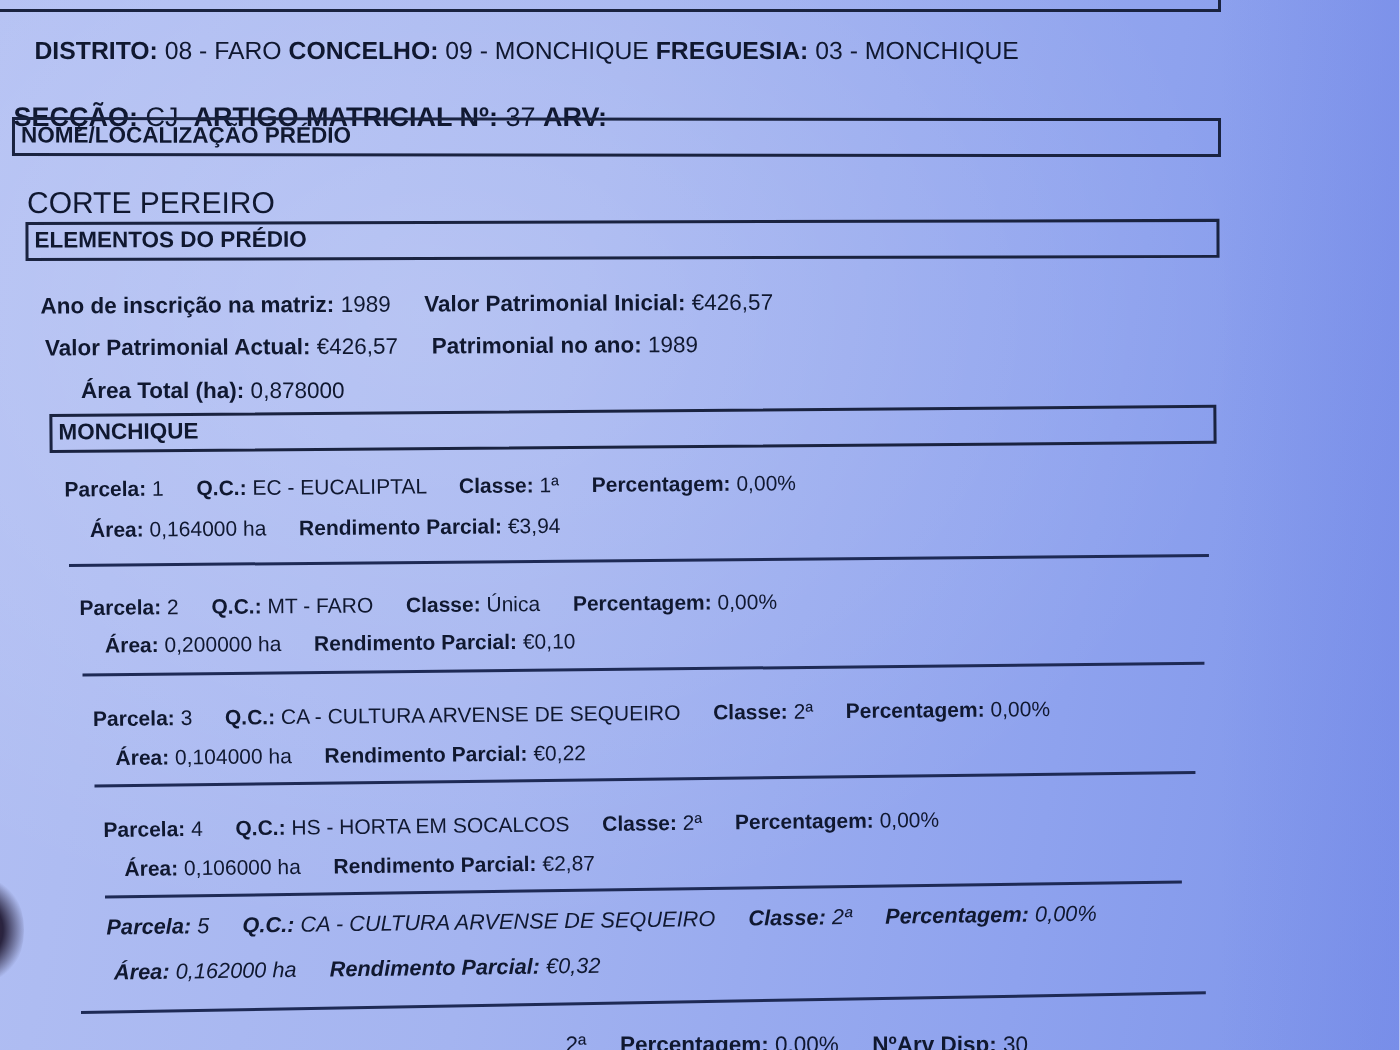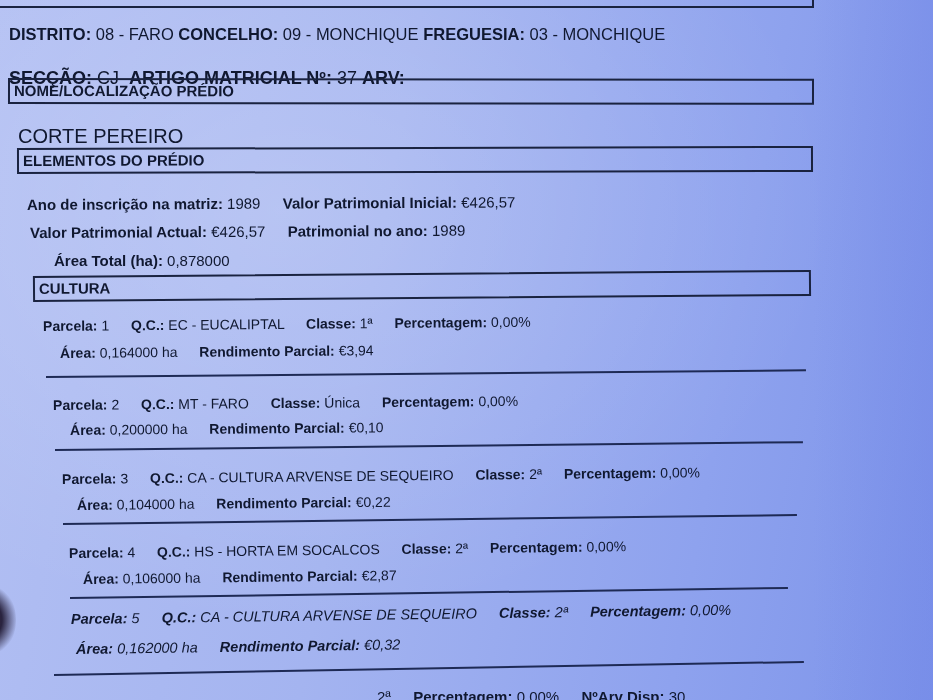--- a/index.html
+++ b/index.html
@@ -40,21 +40,21 @@
   </style>
 </head>
 <body>
 
 <div class="paper"></div>
 <div class="right-shade"></div>
 <div class="shadow"></div>
 
 <div class="top-box"></div>
 
-<div class="line" style="left:9px; top:25px; font-size:16.5px;">
+<div class="line" style="left:23px; top:25px; font-size:16.5px;">
   <span class="lbl">DISTRITO:</span>
   <span>08 - FARO</span>
   <span class="lbl">CONCELHO:</span>
   <span>09 - MONCHIQUE</span>
   <span class="lbl">FREGUESIA:</span>
   <span>03 - MONCHIQUE</span>
 </div>
 
 <div class="line" style="left:9px; top:68px; font-size:18px;">
   <span class="lbl">SECÇÃO:</span>
@@ -86,21 +86,21 @@
   <span class="gap"></span>
   <span class="lbl">Patrimonial no ano:</span>
   <span>1989</span>
 </div>
 <div class="line" style="left:34px; top:252px; font-size:15px;margin-left:20px;">
   <span class="lbl">Área Total (ha):</span>
   <span>0,878000</span>
 </div>
 
 <div class="box" style="left:33px; top:276px; width:770px; transform:rotate(-0.45deg);">
-  <span>CULTURA</span>
+  <span>MONCHIQUE</span>
 </div>
 
 <div class="line" style="left:43px; top:318px; font-size:14px; transform:rotate(-0.5deg);">
   <span class="lbl">Parcela:</span>
   <span>1</span>
   <span class="gap"></span>
   <span class="lbl">Q.C.:</span>
   <span>EC - EUCALIPTAL</span>
   <span class="gap"></span>
   <span class="lbl">Classe:</span>

